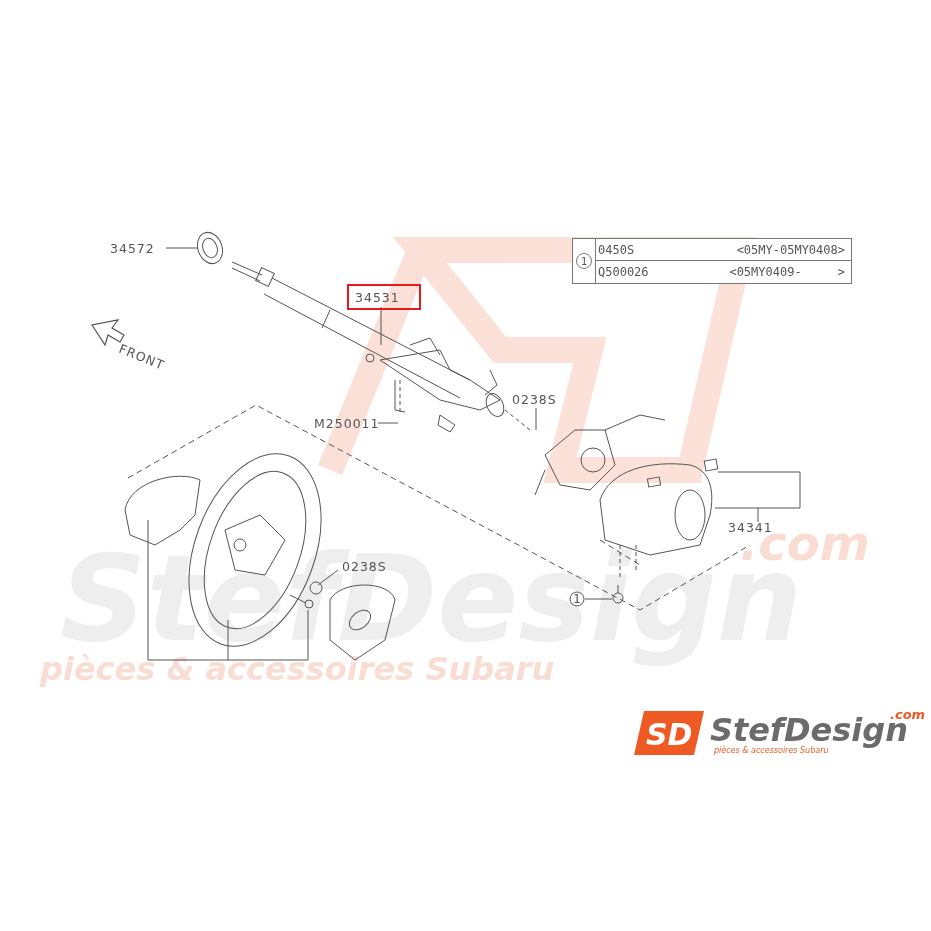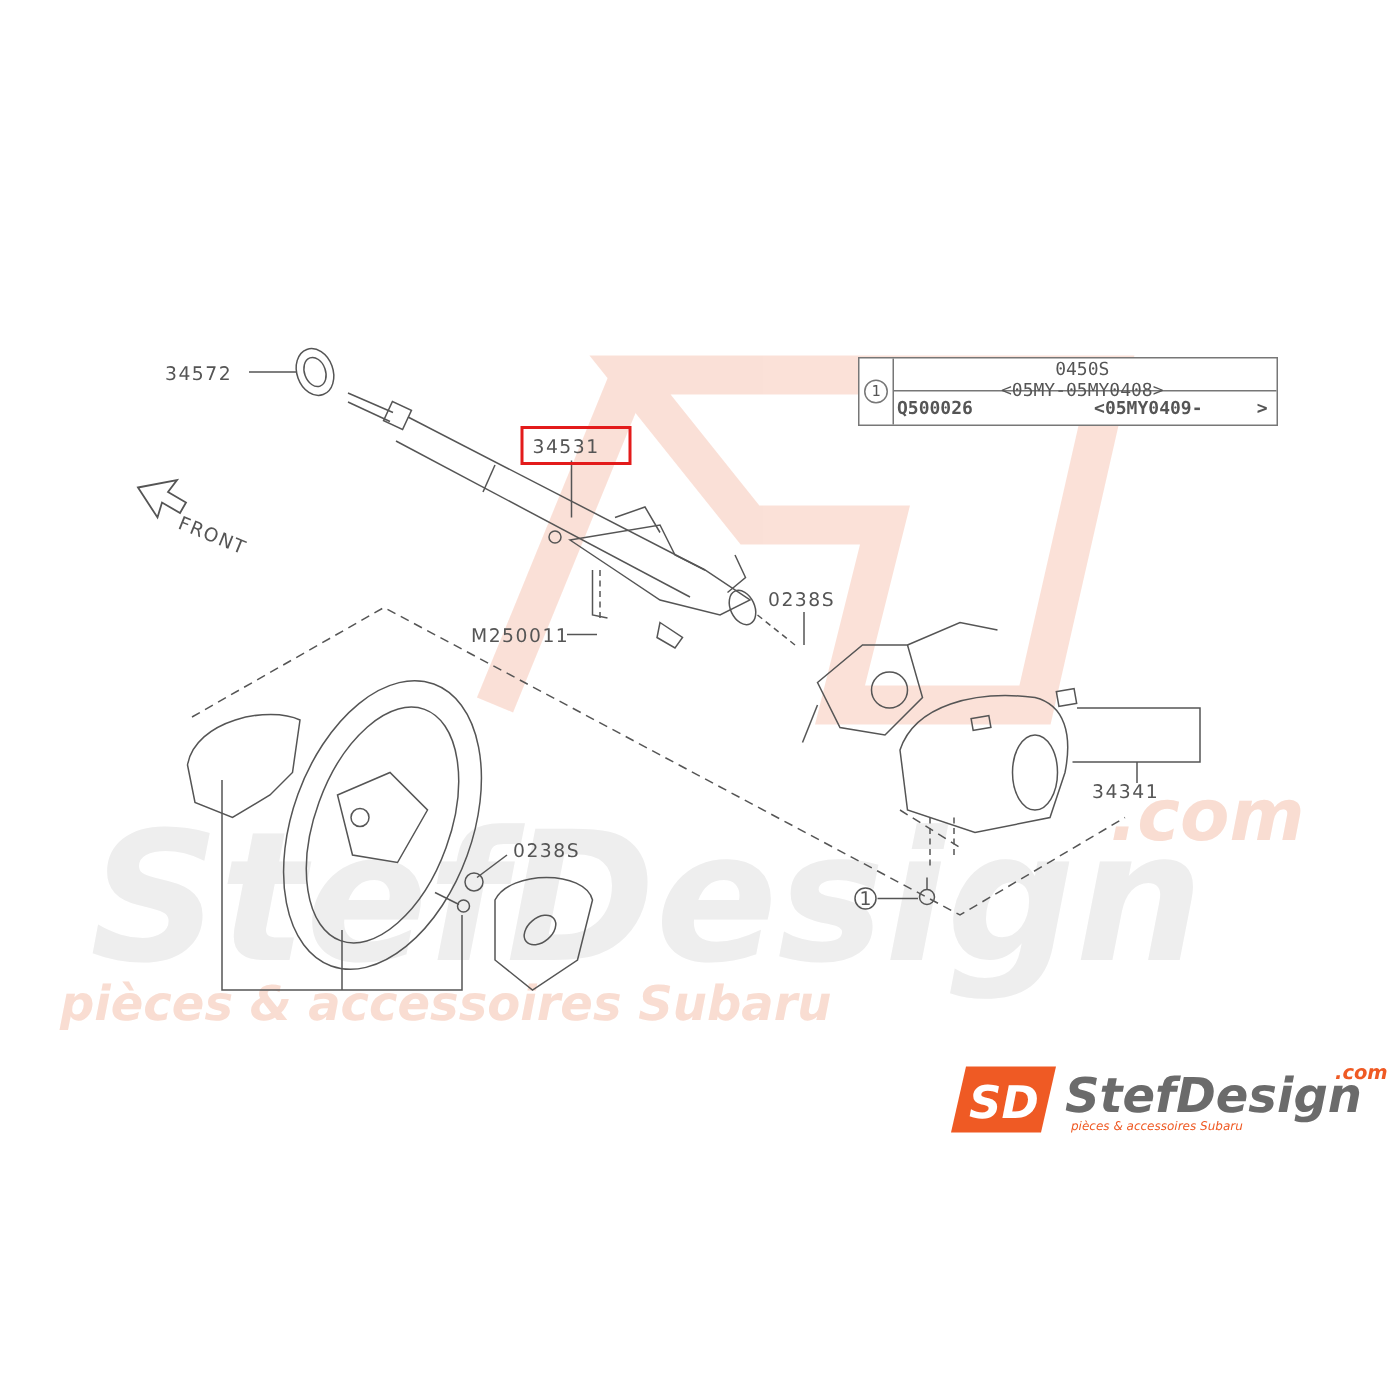--- a/index.html
+++ b/index.html
@@ -126,25 +126,25 @@
     <circle cx="577" cy="599" r="7" stroke="#555" fill="none"></circle>
     <text class="lbl" x="573" y="603" font-size="10">1</text>
   </svg>
 
   <div class="hl-box" style="left:347px; top:284px; width:70px; height:22px;"></div>
 
   <div class="part-box" style="left:572px; top:238px; width:278px; height:44px;">
     <div style="position:absolute;left:0;top:0;width:22px;height:44px;border-right:1px solid #777;display:flex;align-items:center;justify-content:center;">
       <span style="border:1px solid #777;border-radius:50%;width:14px;height:14px;font-size:10px;display:flex;align-items:center;justify-content:center;">1</span>
     </div>
-    <div style="position:absolute;left:23px;top:0;right:0;height:21px;border-bottom:1px solid #777;display:flex;justify-content:space-between;align-items:center;padding:0 6px 0 2px;flex-direction:column;">
+    <div style="position:absolute;left:23px;top:0;right:0;height:21px;border-bottom:1px solid #777;display:flex;justify-content:space-between;align-items:center;padding:0 6px 0 2px;">
       <span>0450S</span>
       <span>&lt;05MY-05MY0408&gt;</span>
     </div>
-    <div style="position:absolute;left:23px;top:22px;right:0;height:22px;display:flex;justify-content:space-between;align-items:center;padding:0 6px 0 2px;white-space:pre;font-weight:bold;">
+    <div style="position:absolute;left:23px;top:22px;right:0;height:22px;display:flex;justify-content:space-between;align-items:center;padding:0 6px 0 2px;white-space:pre;">
       <span>Q500026</span>
       <span>&lt;05MY0409-     &gt;</span>
     </div>
   </div>
 
   <div class="logo">
     <svg width="310" height="60" viewBox="0 0 310 60">
       <g>
         <path d="M12 6 L72 6 L62 50 L2 50 Z" fill="#ef5a24"></path>
         <text x="14" y="40" font-family="DejaVu Sans, sans-serif" font-weight="bold" font-style="italic" font-size="30" fill="#fff">SD</text>

